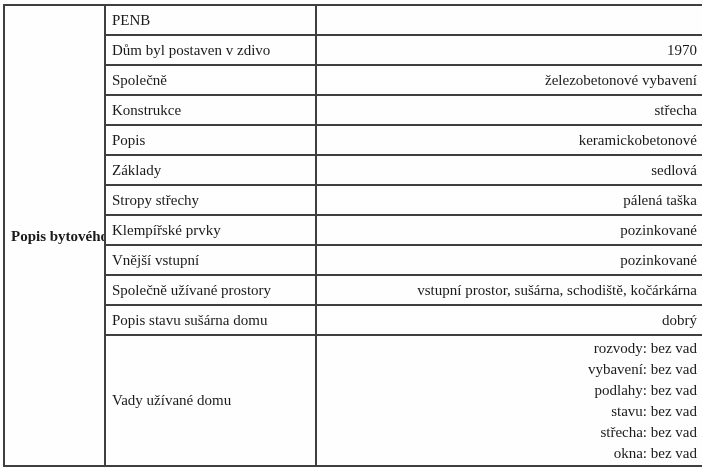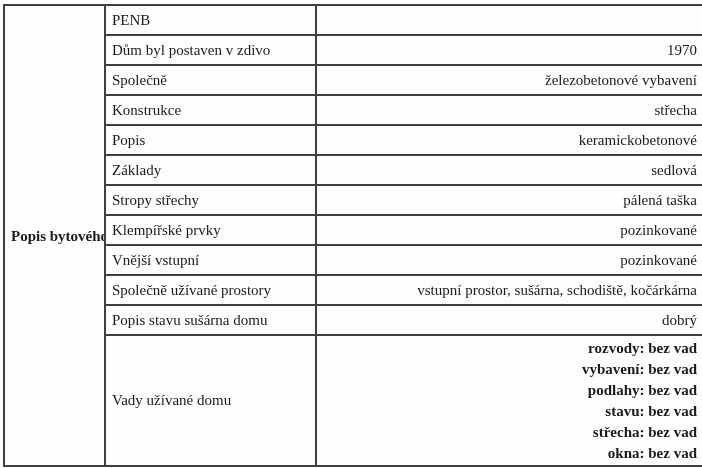--- a/index.html
+++ b/index.html
@@ -48,21 +48,20 @@
     line-height: 18px;
     white-space: normal;
   }
   tr.row { height: 30px; }
   tr.row-tall { height: 131px; }
   td.label-cell { padding-left: 8px; }
   td.value-cell { padding-left: 8px; }
   td.value-cell-multi {
     padding-left: 8px;
     line-height: 21px;
-    font-weight: bold;
   }
   .value-line { white-space: nowrap; }
 </style>
 </head>
 <body>
 
 <div class="page">
   <table class="doc-table">
     <colgroup>
       <col class="c-group">

